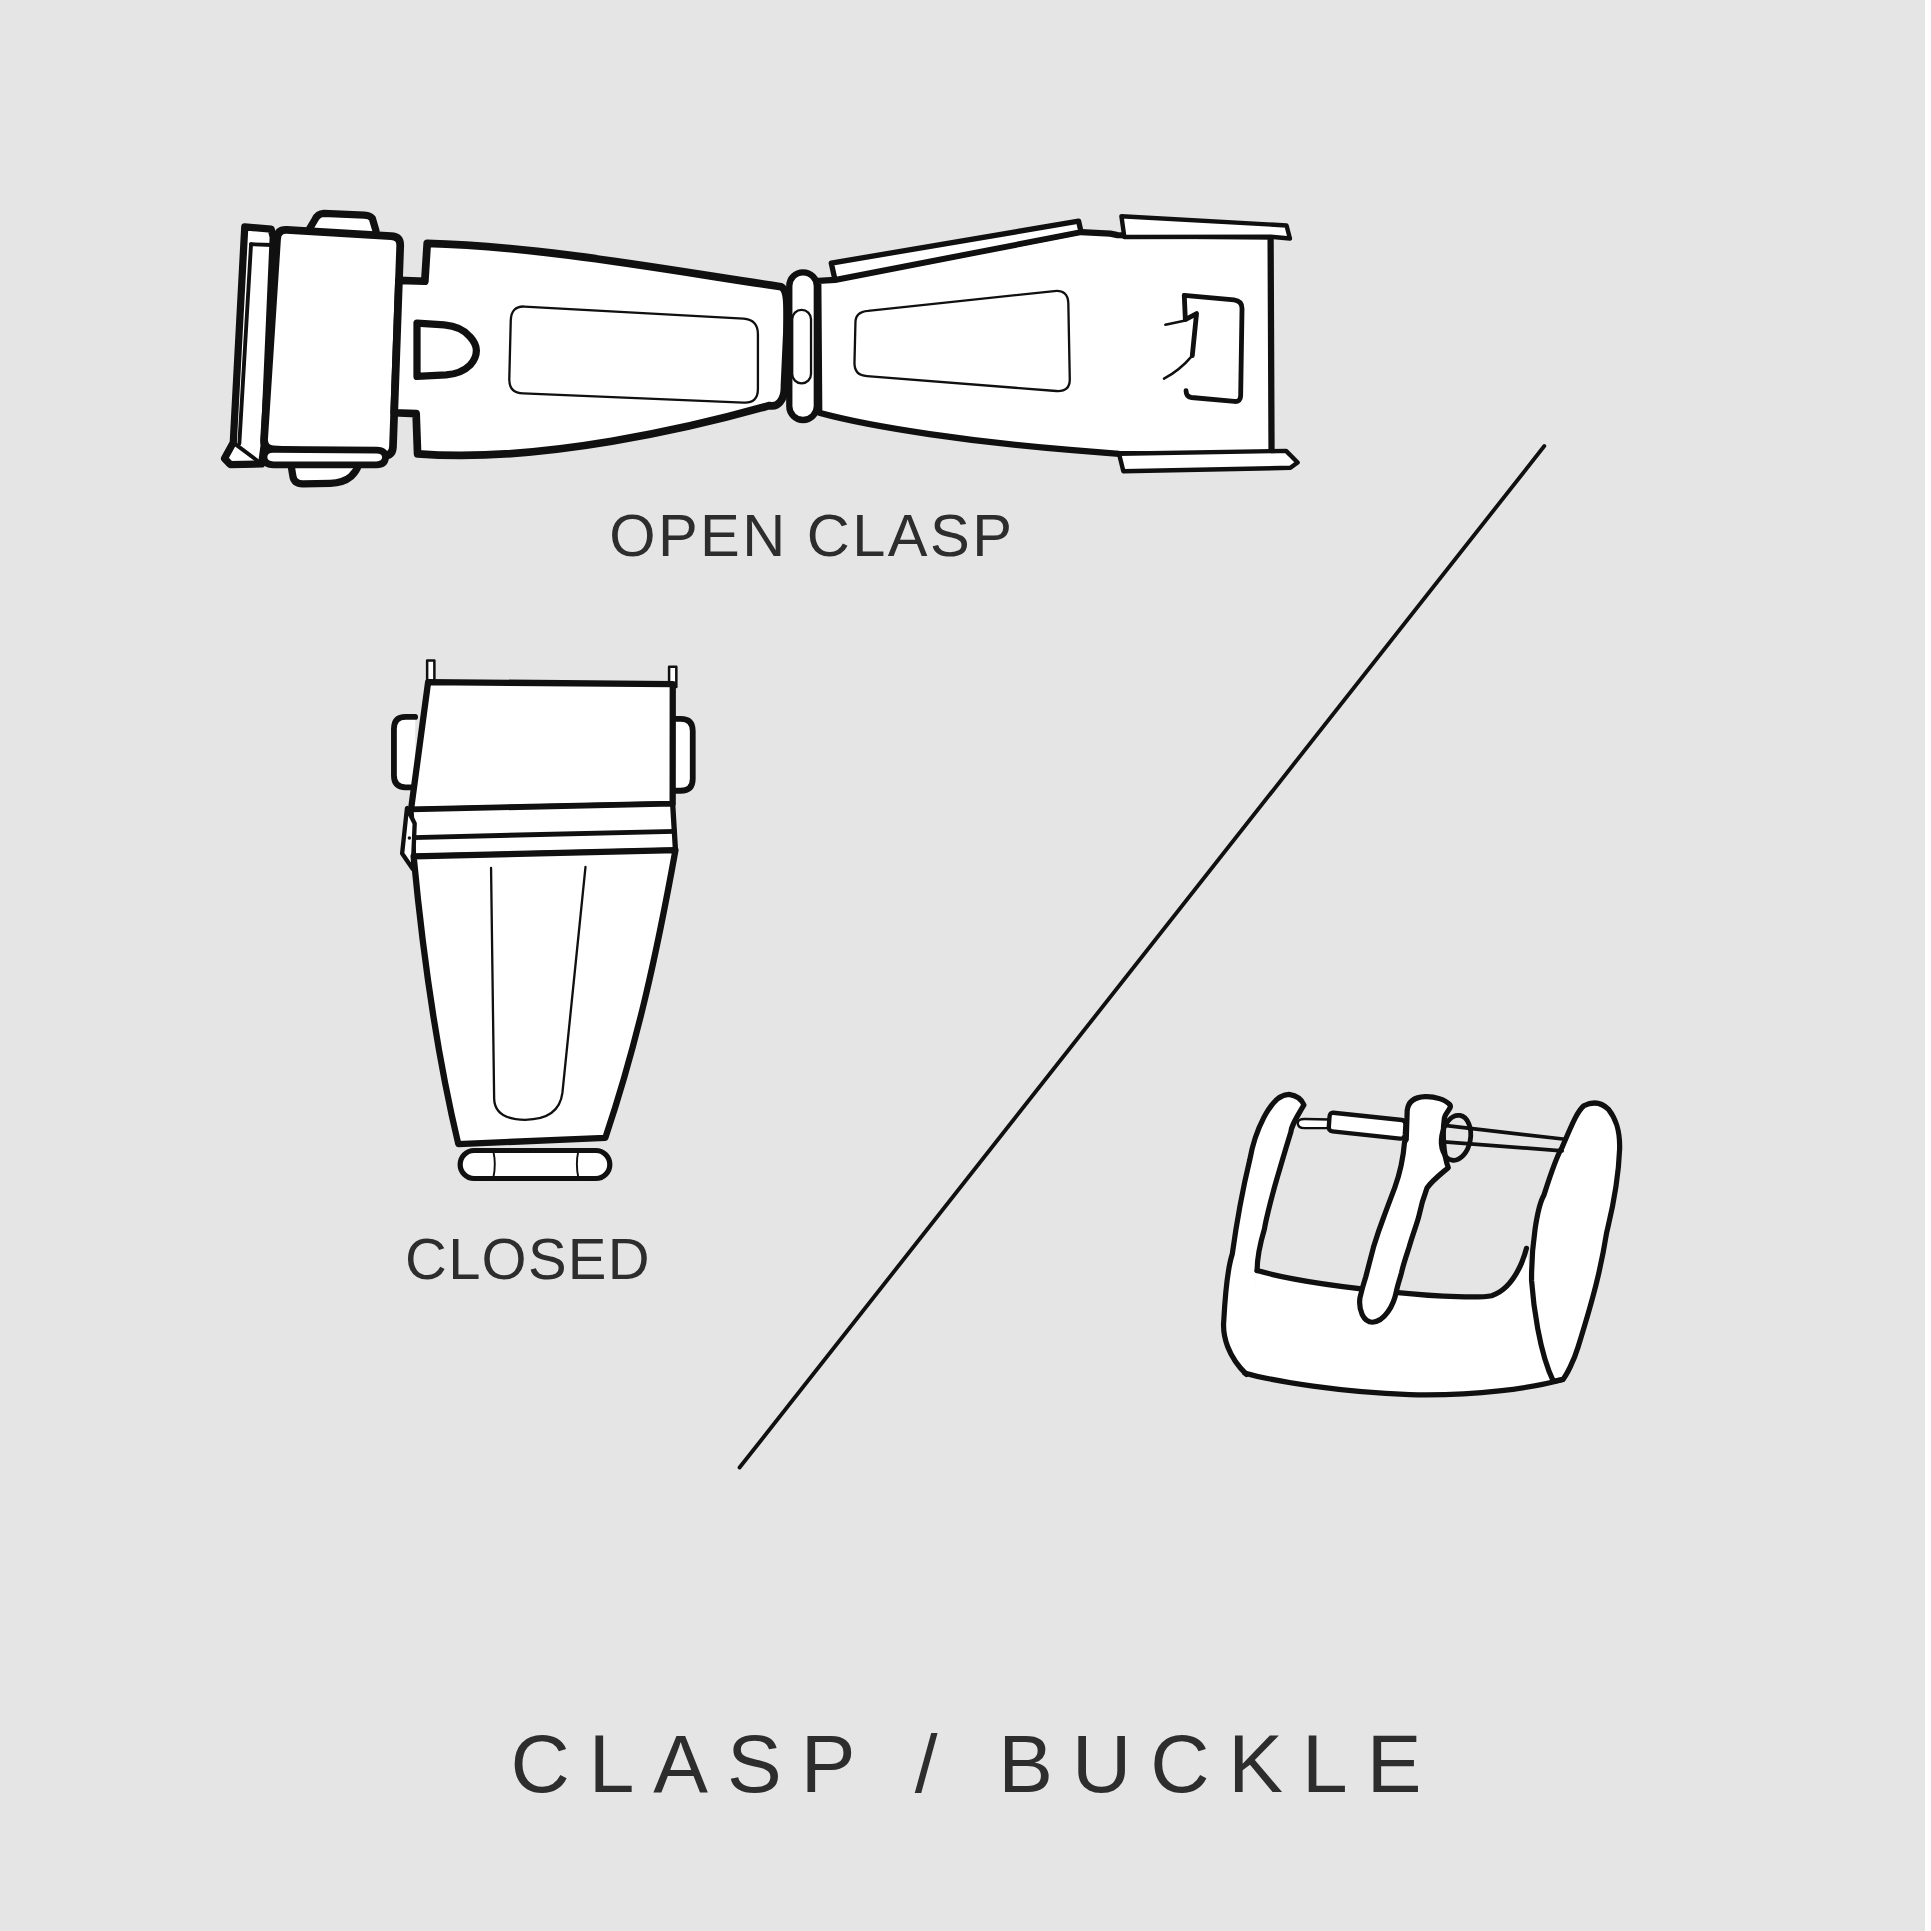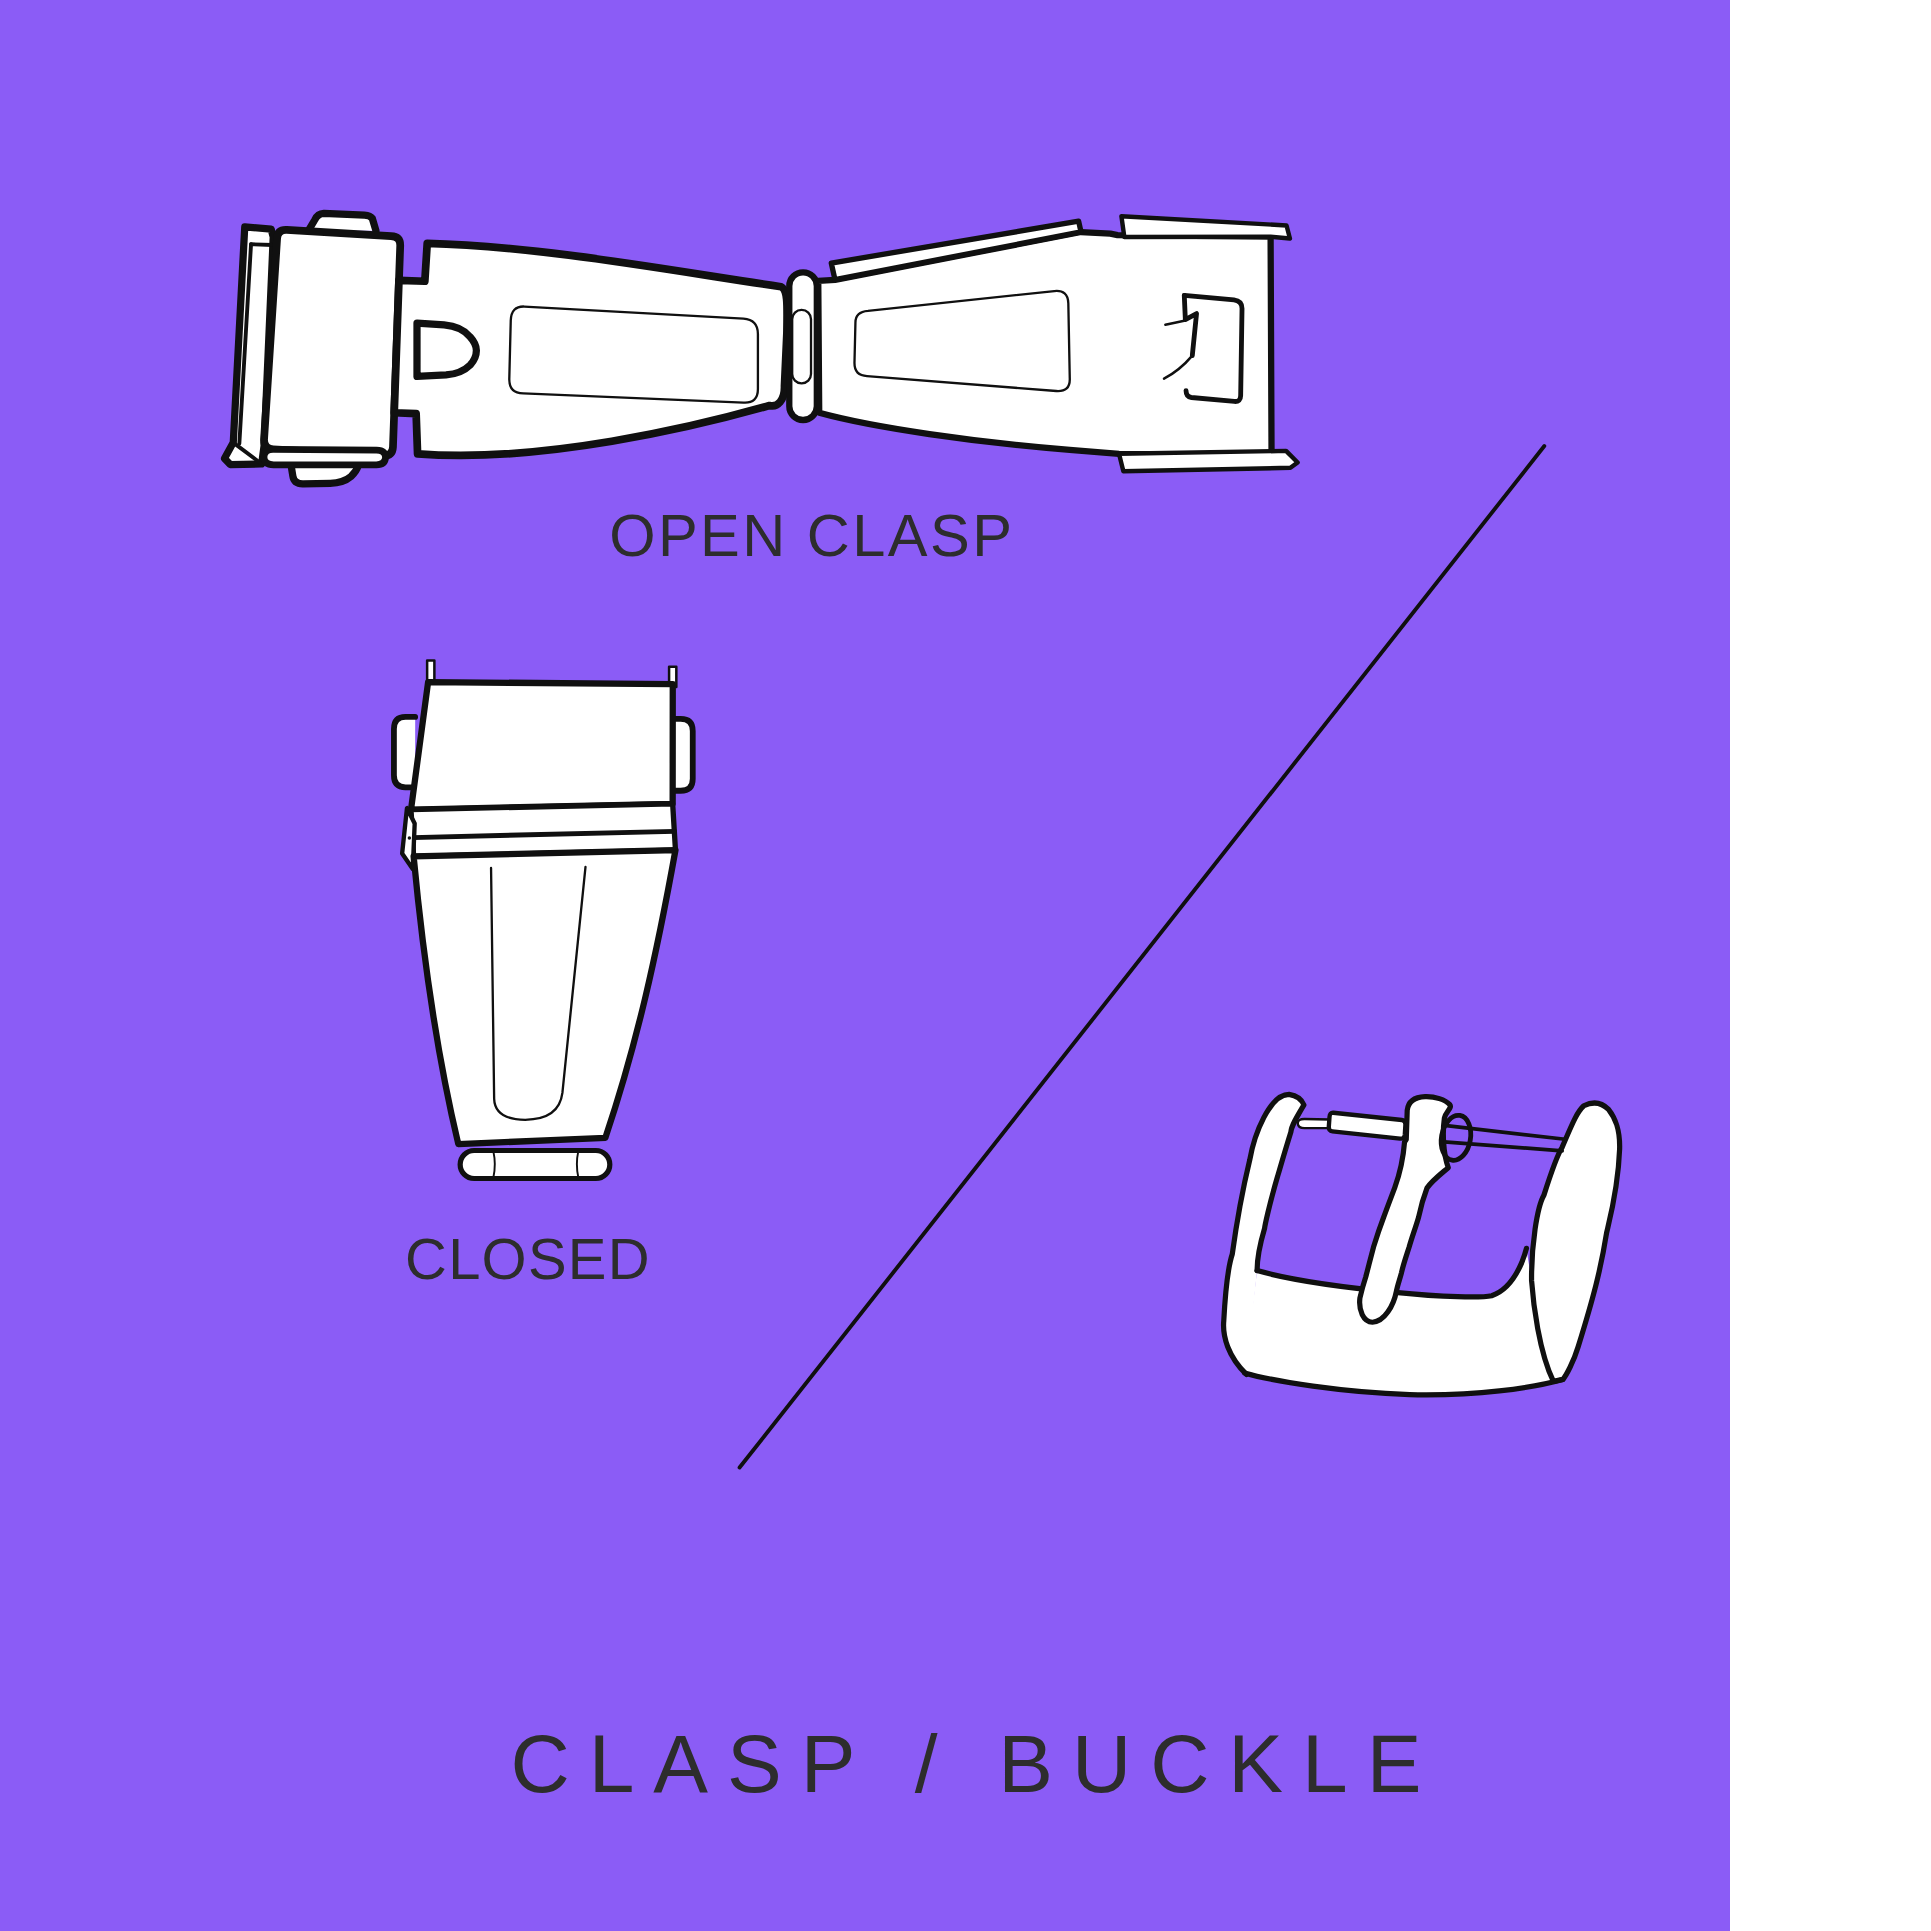--- a/index.html
+++ b/index.html
@@ -1,16 +1,16 @@
 <!DOCTYPE html>
 <html><head>
 <meta charset="utf-8">
 <style>
   html,body{margin:0;padding:0;background:#ffffff;}
-  #page{width:1730px;height:1931px;position:relative;background:#8b5cf6;overflow:hidden;}
+  #page{width:1925px;height:1931px;position:relative;background:#e5e5e5;overflow:hidden;}
   svg{position:absolute;top:0;left:0;}
   text{font-family:"Liberation Sans",sans-serif;fill:#2d2d2d;}
 </style>
 </head>
 <body>
 <div id="page">
 <svg width="1931" height="1931" viewBox="0 0 2000 2000">
   <g stroke="#101010" fill="none" stroke-linecap="round" stroke-linejoin="round">
 
     <g id="openclasp">

